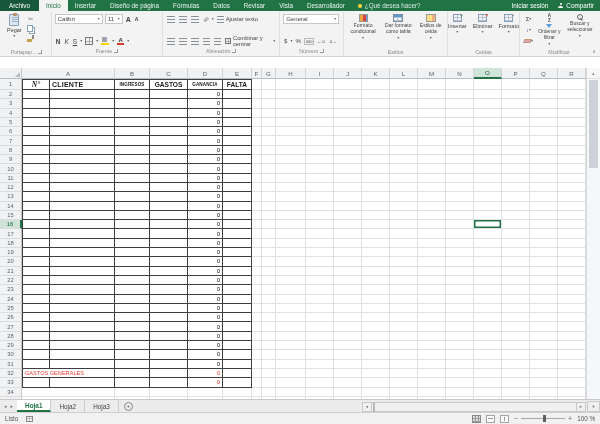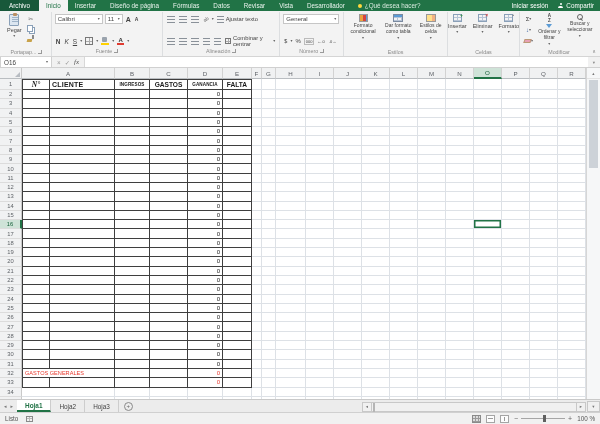--- a/index.html
+++ b/index.html
@@ -399,33 +399,20 @@
         </div>
       </div>
       <div class="glabel">
           <span>Modificar</span>
         </div>
     </div>
 
     <span class="collapse">∧</span>
   </div>
 
-  <div class="fbar">
-    <div class="namebox">
-      <span>O16</span>
-      <span class="caret">▾</span>
-    </div>
-    <div class="fbtns">
-      <span>×</span>
-      <span>✓</span>
-      <span class="fx">fx</span>
-    </div>
-    <div class="finput"></div>
-    <div class="fexpand">▾</div>
-  </div>
 
   <div class="sheet">
     <div class="hdr-row">
       <div class="corner"></div>
     <div class="col-h" style="width: 93px;">A</div>
         <div class="col-h" style="width: 35px;">B</div>
         <div class="col-h" style="width: 38px;">C</div>
         <div class="col-h" style="width: 35px;">D</div>
         <div class="col-h" style="width: 29px;">E</div>
         <div class="col-h" style="width: 10px;">F</div>

